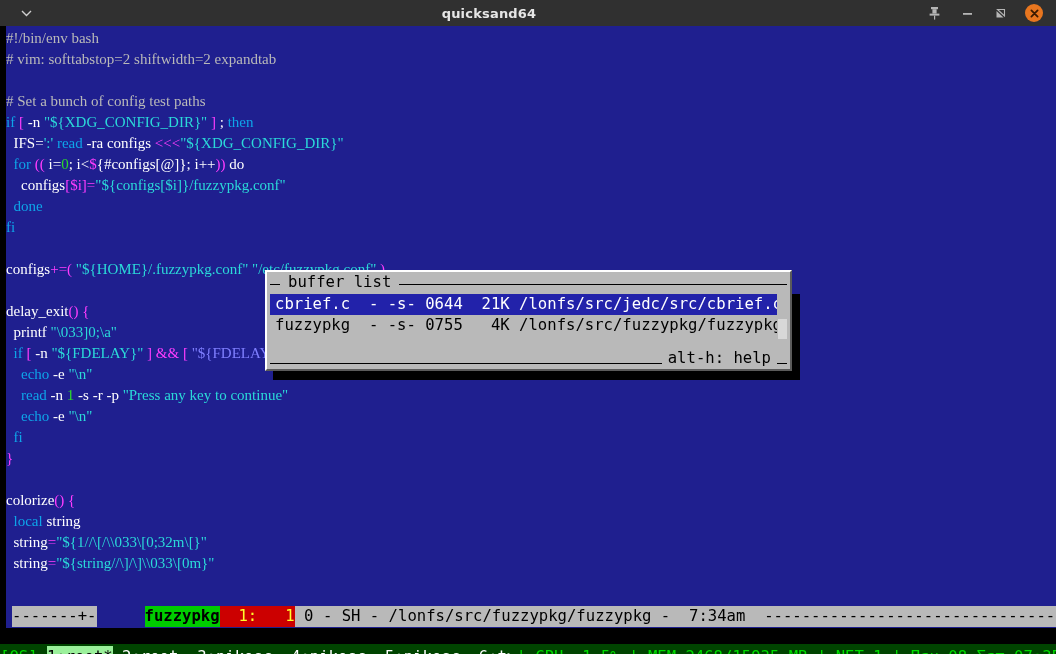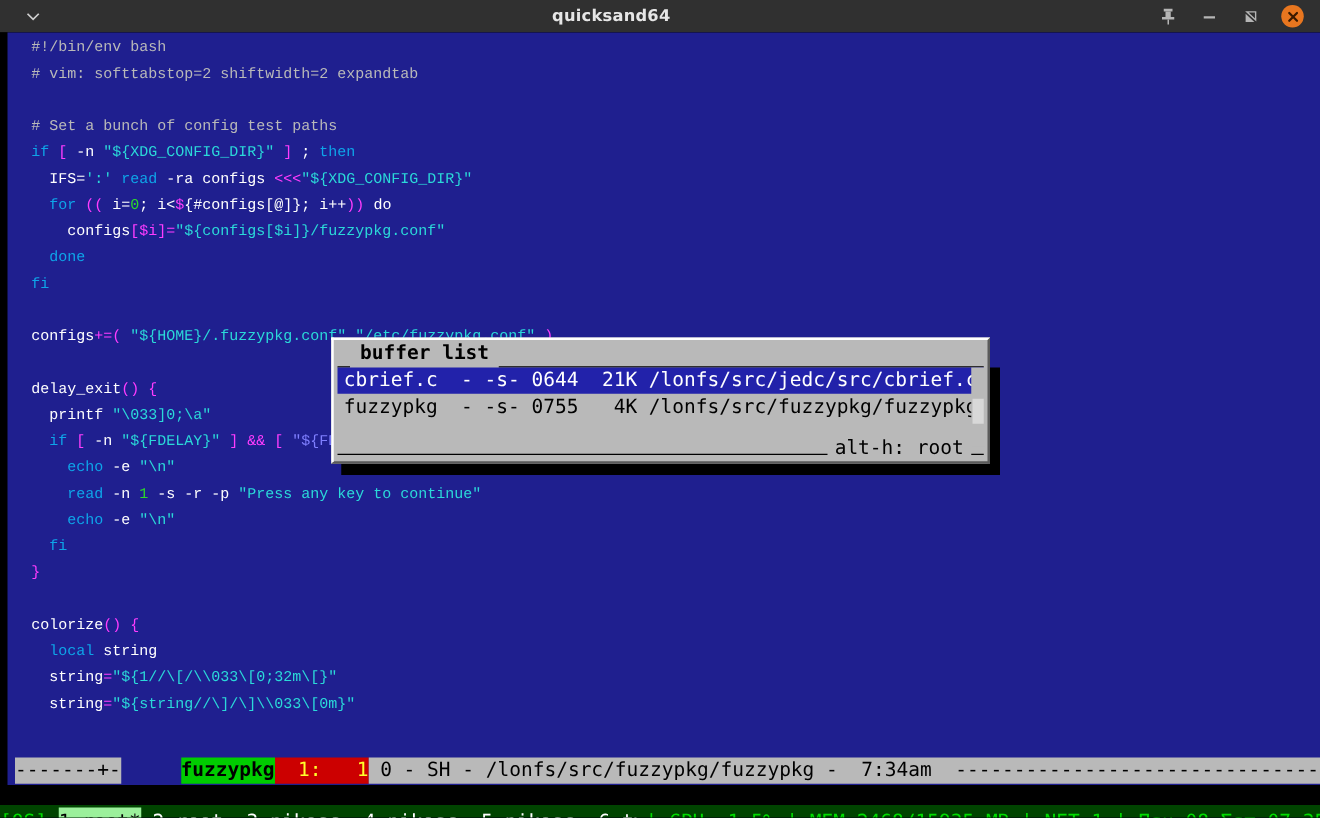--- a/index.html
+++ b/index.html
@@ -41,24 +41,23 @@
   .gutter {
     position: absolute; left: 0; top: 0; width: 6px; height: 588px; background: #000;
   }
   .editor {
     position: absolute; left: 6px; top: 0; width: 1050px; height: 578px;
     background: #1f1f8f;
     overflow: hidden;
   }
   .code {
     position: absolute; left: 0; top: 2px;
-    font-family: Liberation Mono, monospace;
-    font-size: 12px; line-height: 21px;
+    font-family: Liberation Serif, serif;
+    font-size: 15px; line-height: 21px;
     white-space: pre;
-    padding-left: 19px;
   }
   .code .ln { height: 21px; }
   .c-com  { color: #b9b9b9; }
   .c-kw   { color: #0ea5e9; }
   .c-op   { color: #ff3cff; }
   .c-str  { color: #2bd9d9; }
   .c-num  { color: #2bd92b; }
   .c-pln  { color: #ffffff; }
   .c-blue { color: #7f7fff; }
 
@@ -106,23 +105,22 @@
   }
   .dialog {
     position: absolute; left: 265px; top: 244px; width: 527px; height: 101px;
     background: #b9b9b9;
     border: 2px solid #ffffff;
     border-right-color: #5a5a5a; border-bottom-color: #5a5a5a;
     font-family: "DejaVu Sans Mono", monospace;
     font-size: 15.6px;
   }
   .dlg-titlebar {
-    position: relative; height: 21px; display: flex; align-items: flex-end;
+    position: relative; height: 21px; display: flex; align-items: center;
     margin: 1px 3px 0 3px;
-    font-weight: bold;
   }
   .dlg-rule { flex: 0 0 10px; height: 1px; background: #000; margin-top: 2px; }
   .dlg-rule-long { flex: 1; height: 1px; background: #000; margin-top: 2px; }
   .dlg-title-text {
     color: #000; padding: 0 8px; white-space: pre; line-height: 21px;
     position: relative; top: -1px;
   }
   .dlg-list { position: relative; margin: 0 3px; }
   .dlg-row {
     height: 21px; line-height: 21px; color: #000; white-space: pre;
@@ -251,19 +249,19 @@
       <div class="dlg-list">
         <div class="dlg-row sel">cbrief.c  - -s- 0644  21K /lonfs/src/jedc/src/cbrief.c</div>
         <div class="dlg-row">fuzzypkg  - -s- 0755   4K /lonfs/src/fuzzypkg/fuzzypkg</div>
         <div class="dlg-scroll">
           <div class="dlg-thumb"></div>
         </div>
       </div>
 
       <div class="dlg-footer">
         <div class="dlg-frule"></div>
-        <div class="dlg-help">alt-h: root</div>
+        <div class="dlg-help">alt-h: help</div>
         <div class="dlg-frule-end"></div>
       </div>
     </div>
 
   </div>
 </div>
 
 </body></html>

